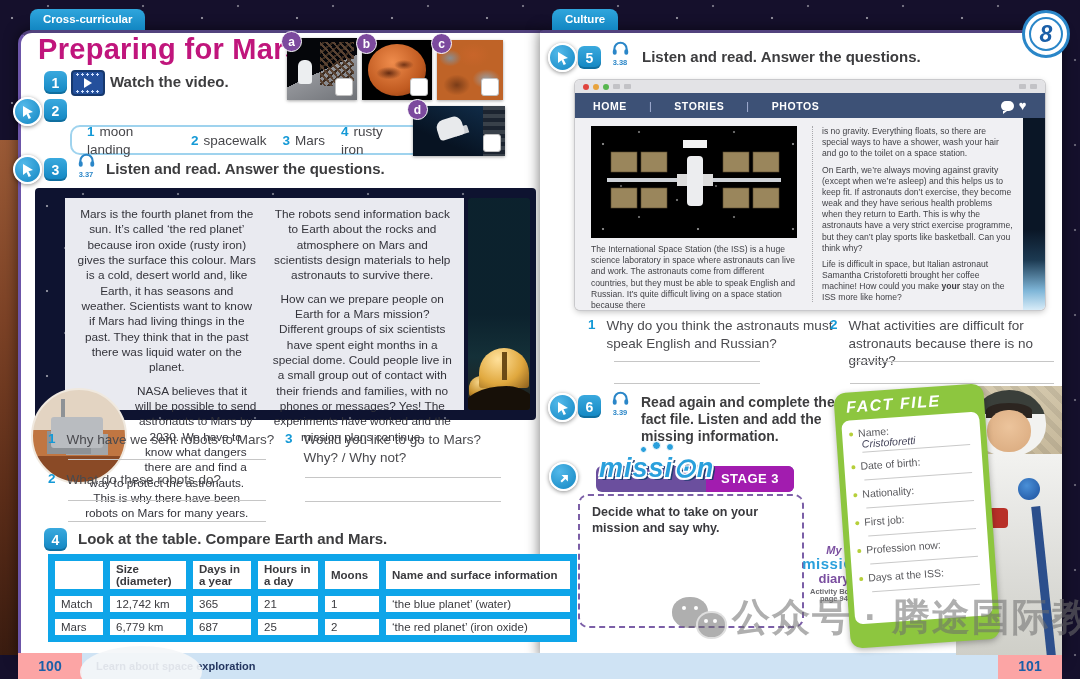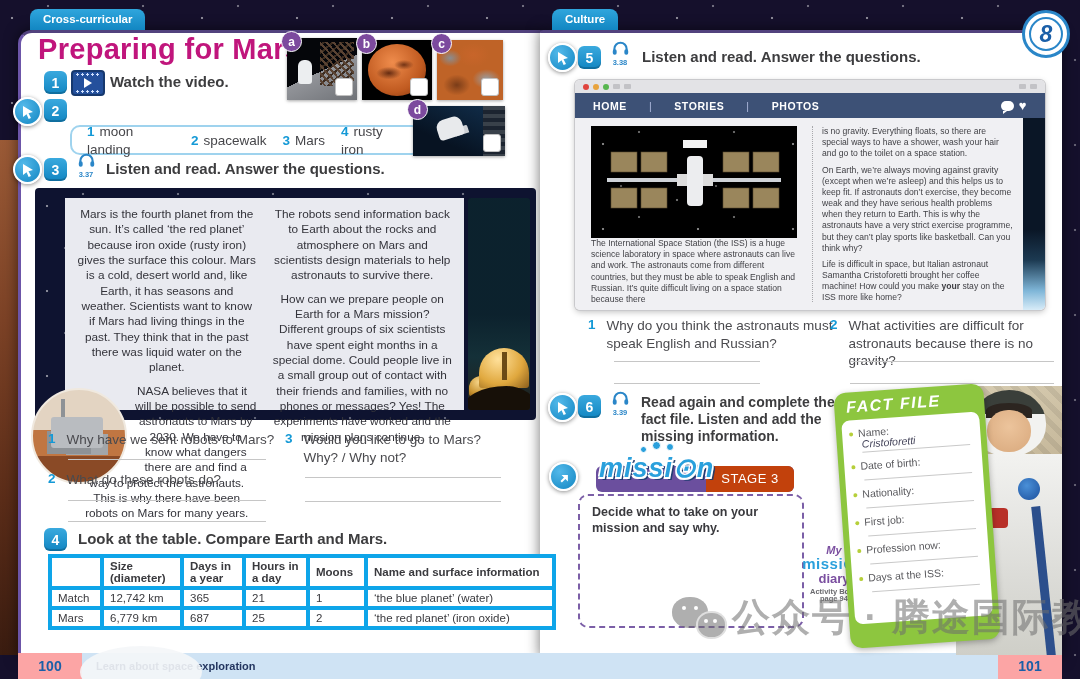--- a/index.html
+++ b/index.html
@@ -101,49 +101,49 @@
   .dome1:after{content:"";position:absolute;left:46%;top:4px;width:5px;height:70%;background:#6b4a16;}
   .dome2{position:absolute;left:1px;bottom:14px;width:24px;height:20px;border-radius:12px 12px 2px 2px;
     background:radial-gradient(circle at 40% 30%,#f5d488,#c8922e 60%,#7a4e14);}
   
   .q{position:absolute;display:flex;gap:11px;}
   .q-num{color:#1499d6;font-weight:bold;font-size:13.5px;}
   .q-text{color:#4a4a4e;font-size:13.5px;line-height:1.3;}
   .ans-line{position:absolute;height:1px;background:#c6c6c6;}
   
   .ptable{position:absolute;left:48px;top:554px;border-collapse:collapse;}
-  .ptable td{border:4px solid #0ea5e9;font-size:11.5px;padding:2px 6px;color:#3a3a3e;background:#fff;vertical-align:middle;}
+  .ptable td{border:7px solid #0ea5e9;font-size:11.5px;padding:2px 6px;color:#3a3a3e;background:#fff;vertical-align:middle;}
   .ptable .th{font-weight:bold;}
   
   .browser{position:absolute;left:575px;top:80px;width:470px;height:230px;border-radius:5px;overflow:hidden;
     box-shadow:0 0 0 1px #c9c9cc,0 2px 6px rgba(0,0,0,.25);}
   .chrome{height:13px;background:#e3e3e6;display:flex;align-items:center;padding:0 8px;gap:4px;}
   .tl{width:6px;height:6px;border-radius:50%;}
   .tl-r{background:#e0443e}.tl-y{background:#e8a33d}.tl-g{background:#57b64f}
   .chrome .mini{width:7px;height:5px;background:#c2c2c6;border-radius:1px;}
   .chrome .right{margin-left:auto;display:flex;gap:4px;}
   .bnav{height:25px;background:#3d5176;display:flex;align-items:center;color:#fff;font-weight:bold;
     font-size:10.5px;letter-spacing:.6px;padding:0 18px;}
   .bnav .sep{margin:0 22px;color:#aebadd;font-weight:normal;}
   .bnav .nav-icons{margin-left:auto;display:flex;align-items:center;gap:5px;}
   .chat-bub{width:13px;height:10px;background:#fff;border-radius:5px;position:relative;}
   .chat-bub:after{content:"";position:absolute;left:2px;bottom:-3px;border-left:4px solid #fff;border-bottom:3px solid transparent;}
   .heart{color:#fff;font-size:13px;line-height:1;}
   .bcontent{position:relative;height:192px;background:#f0f0f3;display:flex;}
   .bleft{width:232px;padding:8px 0 0 16px;box-sizing:border-box;flex:none;}
   .iss-photo{width:206px;height:112px;background-color:#000;position:relative;}
-  .bcaption{width:206px;font-size:8.6px;color:#3f3f44;line-height:1.3;margin-top:0;}
+  .bcaption{width:206px;font-size:8.6px;color:#3f3f44;line-height:1.3;margin-top:6px;}
   .bdiv{border-left:1px dotted #a8a8ac;margin:8px 7px 8px 5px;}
   .bright{width:192px;padding:8px 4px 0 2px;font-size:8.6px;color:#3f3f44;line-height:1.3;}
   .bright p{margin:0 0 5px 0;}
   .bedge{margin-left:auto;width:22px;background:linear-gradient(180deg,#0a1626 0 58%,#1c3a52 74%,#7fb6d8 90%,#d8ecf8);}
   
   .mission-ribbon{position:absolute;left:596px;top:466px;width:198px;height:26px;background:#6b4f9e;border-radius:6px;}
-  .stage{position:absolute;right:0;top:0;width:88px;height:26px;background:#c2410c;border-radius:0 6px 6px 0;
-    color:#fff;font-weight:normal;font-size:13px;text-align:center;line-height:26px;letter-spacing:.5px;}
+  .stage{position:absolute;right:0;top:0;width:88px;height:26px;background:#a21caf;border-radius:0 6px 6px 0;
+    color:#fff;font-weight:bold;font-size:13px;text-align:center;line-height:26px;letter-spacing:.5px;}
   .mission-logo{position:absolute;left:599px;top:452px;font-size:27px;font-weight:bold;font-style:italic;color:#2aa0dc;
     text-shadow:-1.5px -1.5px 0 #fff,1.5px -1.5px 0 #fff,-1.5px 1.5px 0 #fff,1.5px 1.5px 0 #fff,3px 3px 0 rgba(26,58,107,.9);
     letter-spacing:1px;}
   .logo-dots i{position:absolute;border-radius:50%;background:#2aa0dc;border:1.5px solid #fff;}
   .mission-box{position:absolute;left:578px;top:494px;width:226px;height:134px;background:#fff;
     border:2px dashed #7b5ea7;border-radius:10px;padding:9px 12px;box-sizing:border-box;}
   .mi-text{font-weight:bold;font-size:12.5px;color:#3a3a3e;line-height:1.25;}
   .bubble{position:relative;border-radius:10px;padding:4px 9px;font-size:12px;color:#2e2e33;line-height:1.25;}
   .bub1{margin:9px 0 0 12px;width:158px;background:#d9edf8;border:1.5px solid #3a9ad6;}
   .bub1:before{content:"";position:absolute;left:-9px;top:10px;border-right:9px solid #3a9ad6;border-top:4px solid transparent;border-bottom:7px solid transparent;}

